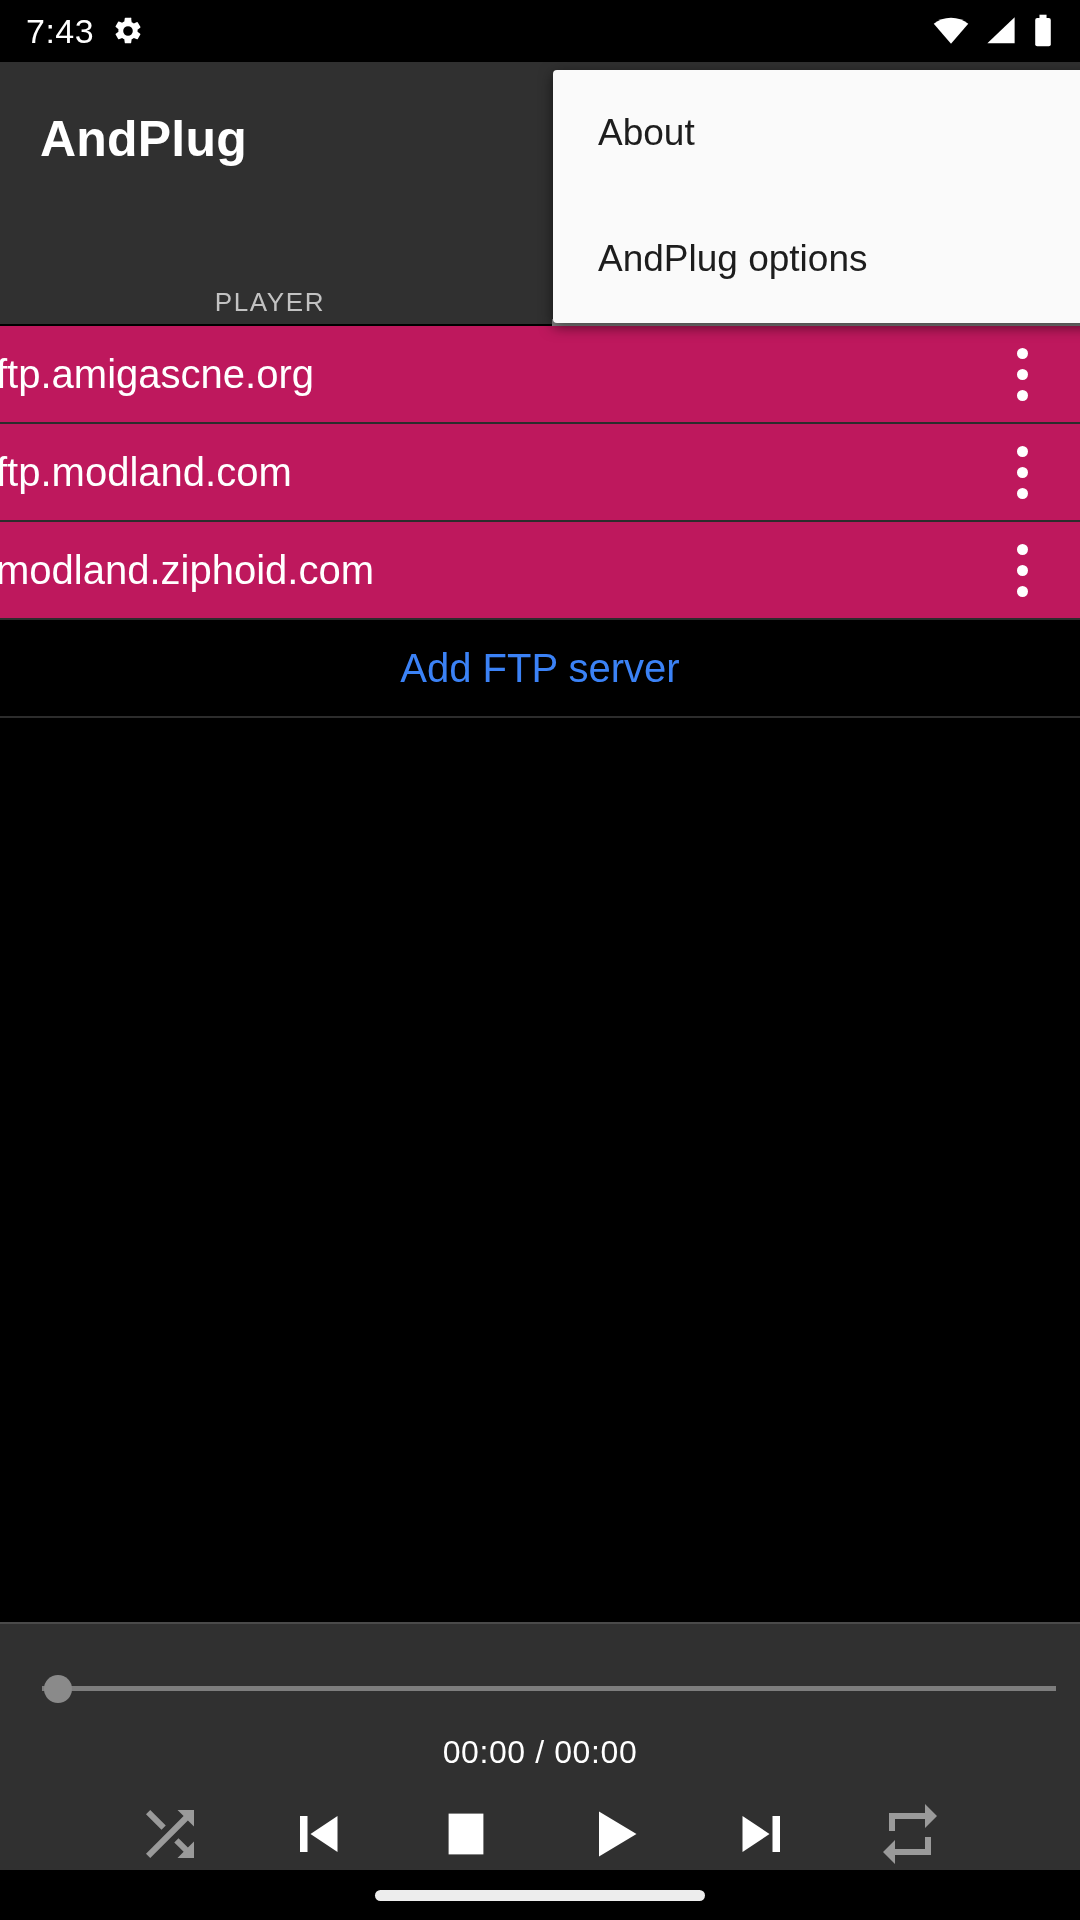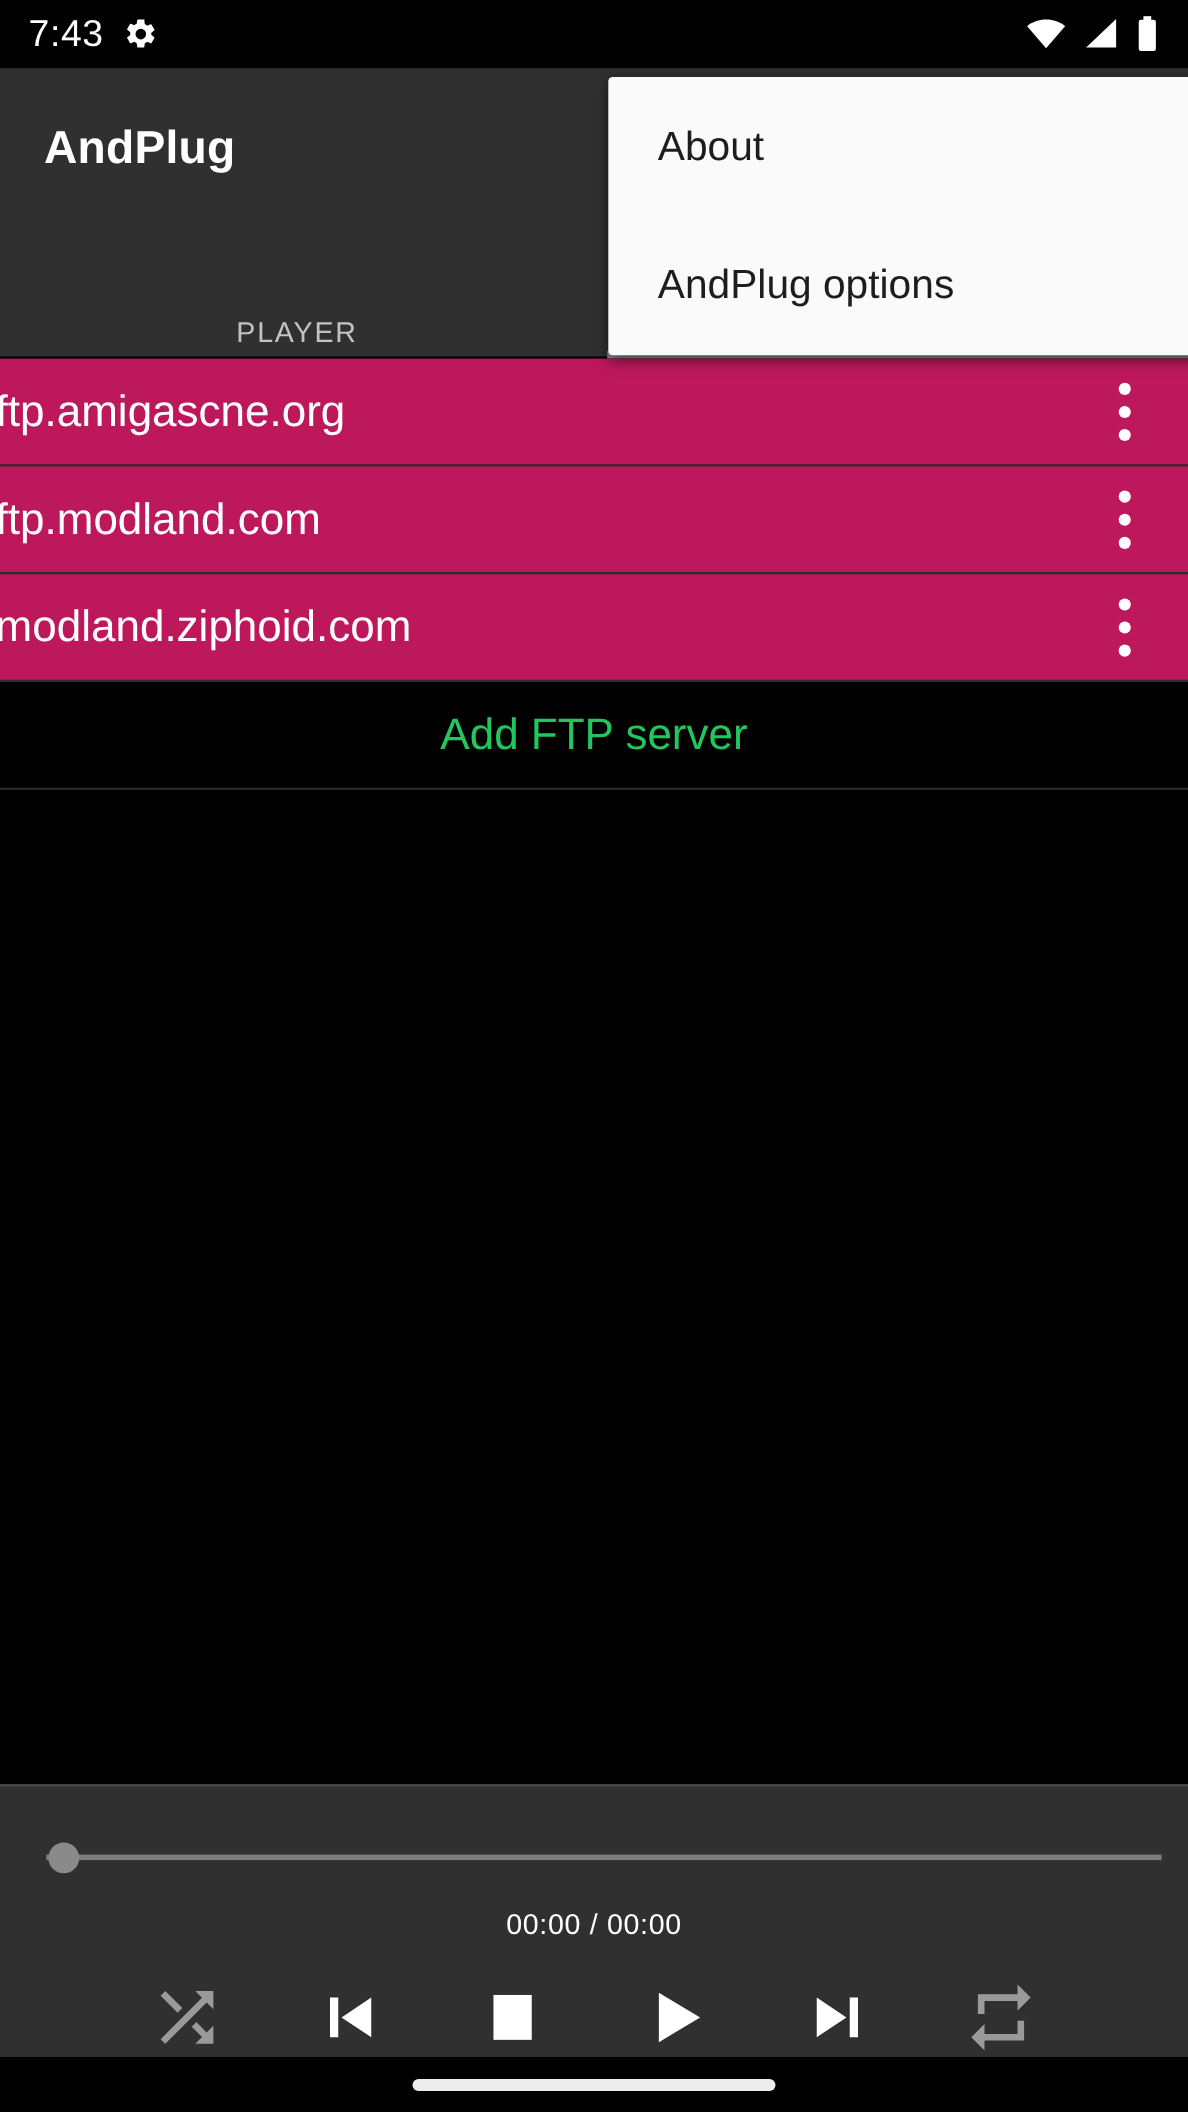--- a/index.html
+++ b/index.html
@@ -35,21 +35,21 @@
   .svgicon { display:block; }
 
   
   .toolbar {
     position:absolute; top:62px; left:0;
     width:1080px; height:262px;
     background:#303030;
   }
   .app-title {
     position:absolute; left:40px; top:48px;
-    color:#ffffff; font-size:42px; font-weight:bold;
+    color:#ffffff; font-size:50px; font-weight:bold;
     letter-spacing:0.2px;
   }
   .tabstrip {
     position:absolute; left:0; top:218px;
     width:1080px; height:44px;
   }
   .tab {
     position:absolute; left:0; top:0;
     width:540px; height:44px;
     display:flex; align-items:center; justify-content:center;
@@ -108,21 +108,21 @@
   }
   .overflow i {
     display:block; width:11px; height:11px;
     border-radius:50%; background:#ffffff;
   }
   .addrow {
     height:98px;
     background:#000;
     border-bottom:2px solid #2c2c2c;
     display:flex; align-items:center; justify-content:center;
-    color:#22c55e; font-size:40px;
+    color:#3b82f6; font-size:40px;
   }
 
   
   .content-fill {
     position:absolute; top:728px; left:0;
     width:1080px; height:894px;
     background:#000;
   }
 
   
@@ -143,21 +143,21 @@
   }
   .seek-thumb {
     position:absolute; top:7px; left:20px;
     width:28px; height:28px;
     border-radius:50%;
     background:#8a8a8a;
   }
   .timetext {
     position:absolute; top:110px; left:0;
     width:1080px; text-align:center;
-    color:#ffffff; font-size:26px;
+    color:#ffffff; font-size:32px;
     letter-spacing:0.6px;
   }
   .controls {
     position:absolute; top:172px; left:0;
     width:1080px; height:76px;
     display:flex; align-items:center; justify-content:center;
     gap:56px;
   }
   .ctrl {
     width:92px; height:76px;

